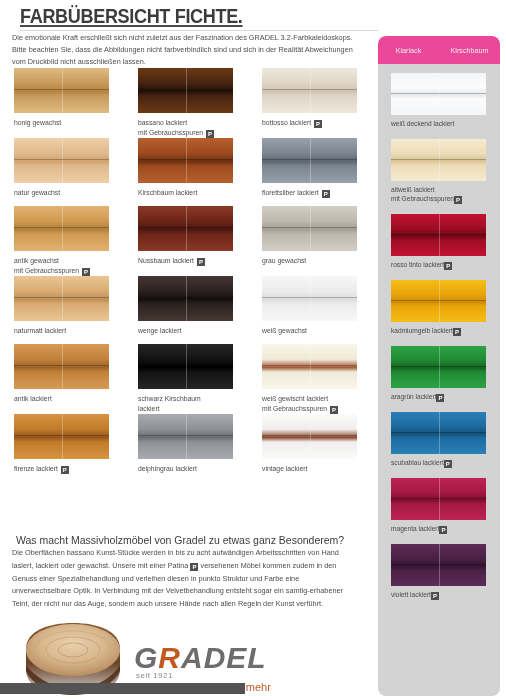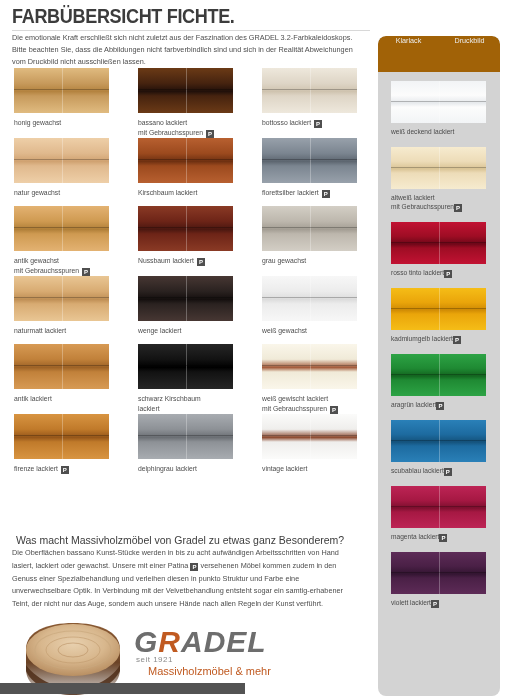--- a/index.html
+++ b/index.html
@@ -7,21 +7,21 @@
     width:506px;height:700px;
     background:#ffffff;
     font-family:"Liberation Sans", sans-serif;
     color:#4a4a4a;
     overflow:hidden;
     position:relative;
   }
   .page{position:relative;width:506px;height:700px;overflow:hidden;}
 
   
-  .header{position:absolute;left:12px;top:4px;width:360px;}
+  .header{position:absolute;left:20px;top:4px;width:360px;text-decoration:underline;}
   .title{
     font-family:"Liberation Sans", sans-serif;
     font-weight:bold;
     font-size:21px;
     letter-spacing:-0.4px;
     color:#3c3c3c;
     transform:scaleX(0.86);
     transform-origin:left center;
     margin:0;
     line-height:1.1;
@@ -72,21 +72,21 @@
     font-size:10.5px;color:#3c3c3c;font-weight:normal;margin:4px;
   }
   .body-copy{
     position:absolute;left:12px;top:547px;width:348px;
     font-size:7.3px;line-height:1.75;color:#4d4d4d;
   }
 
   
   .logo-wrap{position:absolute;left:14px;top:615px;width:340px;height:85px;}
   .log-disc{position:absolute;left:6px;top:4px;width:106px;height:78px;}
-  .brand{position:absolute;left:120px;top:12px;}
+  .brand{position:absolute;left:120px;top:28px;}
   .brand-name{
     font-family:"Liberation Sans", sans-serif;
     font-style:italic;
     font-weight:bold;
     font-size:30px;
     letter-spacing:1px;
     line-height:1;
     color:#6d6d6d;
   }
   .brand-name .r{color:#c05a21;}
@@ -101,22 +101,22 @@
   .foot-bar{position:absolute;left:0;top:683px;width:245px;height:11px;background:#535353;}
 
   
   .panel{
     position:absolute;left:378px;top:36px;width:122px;height:660px;
     background:#d3d3d3;
     border-radius:8px 8px 8px 8px;
     overflow:hidden;
   }
   .panel-tabs{
-    height:36px;background:#a16207;border-radius:8px 8px 0 0;
-    display:flex;
+    height:28px;background:#ec4899;border-radius:8px 8px 0 0;
+    display:flex;align-items:center;
   }
   .tab{
     flex:1;text-align:center;font-size:7.2px;color:#ededed;
   }
   .panel-list{padding:9px 0 0 0;}
   .p-item{margin-bottom:10px;padding-left:13px;}
   .p-sw{width:95px;height:42px;position:relative;}
   .p-cap{
     margin-top:4px;font-size:6.6px;line-height:1.45;color:#4a4a4a;width:104px;
   }
@@ -309,21 +309,21 @@
       <div class="brand-name"><span>G</span><span class="r">R</span><span>ADEL</span></div>
       <div class="brand-seit">seit 1921</div>
       <div class="brand-tag">Massivholzmöbel &amp; mehr</div>
     </div>
   </div>
   <div class="foot-bar"></div>
 
   <div class="panel">
     <div class="panel-tabs" id="panel-tabs">
         <div class="tab">Klarlack</div>
-        <div class="tab">Druckbild</div>
+        <div class="tab">Kirschbaum</div>
       </div>
     <div class="panel-list" id="panel-list">
         <div class="p-item">
           <div class="p-sw" style="background:linear-gradient(180deg,#f2f4f6 0%,#fcfcfc 34%,#e6e9ec 52%,#fcfcfc 62%,#f2f4f6 100%);">
             <div class="seam-v"></div>
             <div class="seam-h" style="top: 20px;"></div>
           </div>
           <div class="p-cap"><span>weiß deckend lackiert</span></div>
         </div>
         <div class="p-item">

